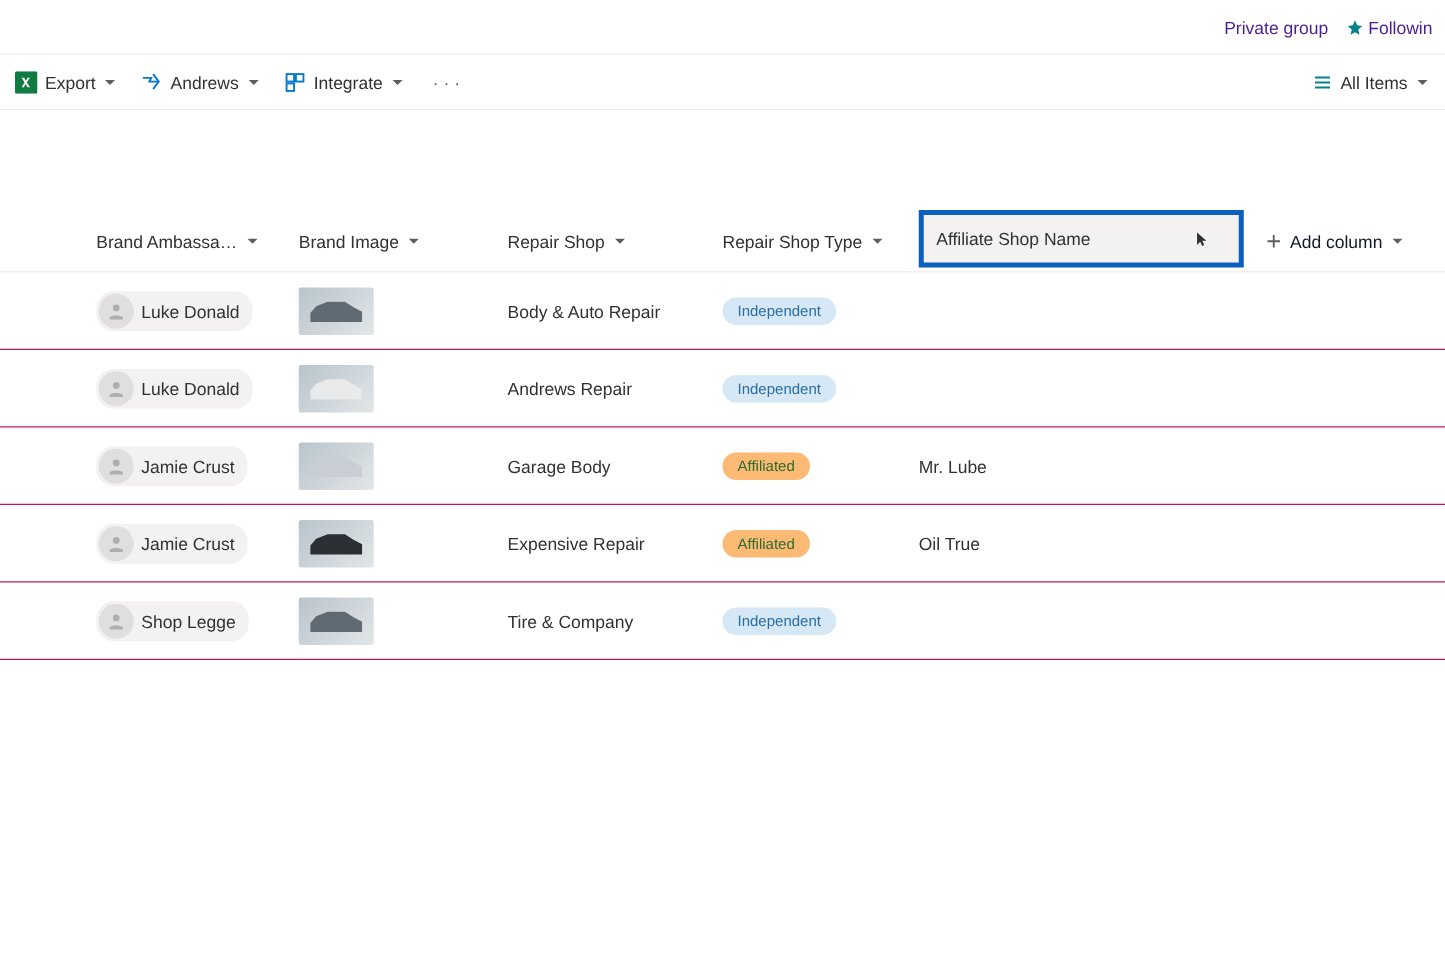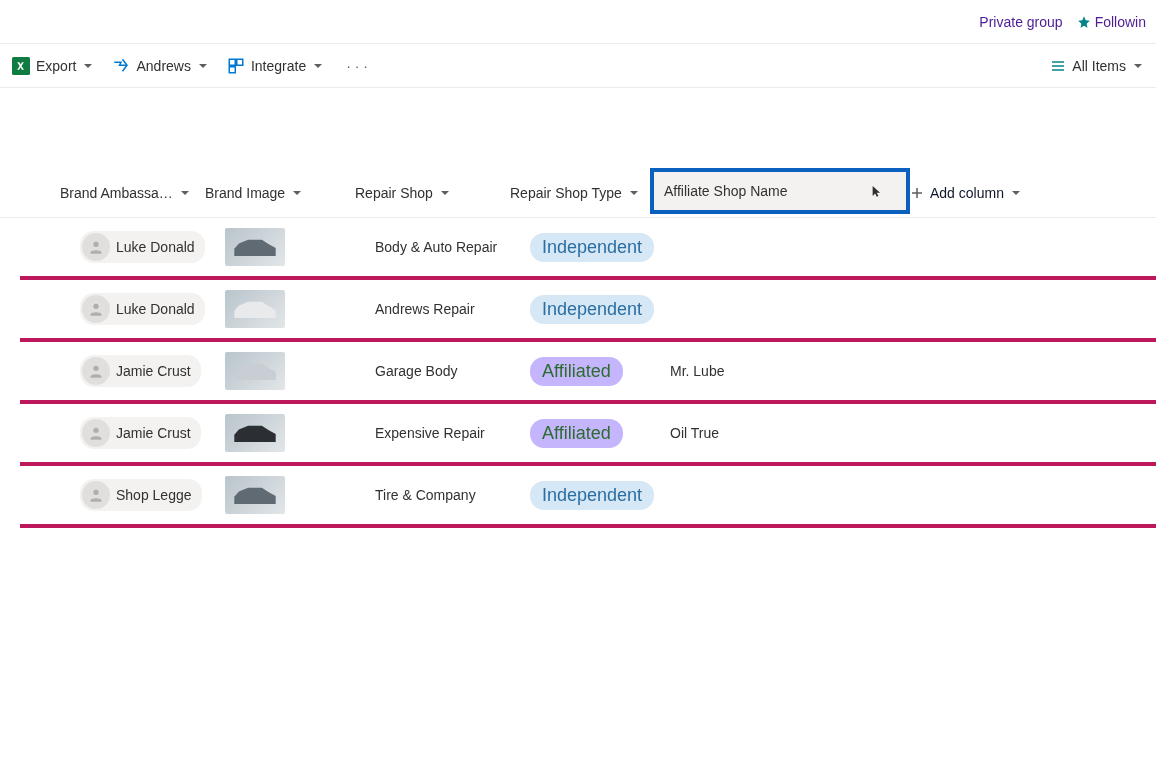--- a/index.html
+++ b/index.html
@@ -12,38 +12,38 @@
 
     .command-bar { height: 44px; border-bottom: 1px solid #edebe9; display: flex; align-items: center; padding: 0 12px; gap: 18px; }
     .cmd { display: flex; align-items: center; gap: 6px; cursor: pointer; color: #323130; }
     .cmd .chev { color:#605e5c; }
     .spacer { flex: 1; }
     .more { color:#605e5c; cursor:pointer; padding:0 4px;}
     .view-selector { display:flex; align-items:center; gap:6px; cursor:pointer; color:#323130;}
     .view-icon{width:16px;height:16px;}
 
     .list-wrap { padding-top: 80px; }
-    .hdr-row, .data-row { display:grid; grid-template-columns: 60px 145px 150px 155px 140px 260px 160px; align-items:center; height:56px;}
+    .hdr-row, .data-row { display:grid; grid-template-columns: 60px 145px 150px 155px 140px 260px 160px; align-items:center; height:56px;gap:17px;}
     .hdr-row { height:50px; border-bottom:1px solid #edebe9; font-weight:400; color:#323130;}
-    .data-row { border-bottom: 4px solid #be185d; height:62px;margin-left:20px;}
+    .data-row { border-bottom: 1px solid #be185d; height:62px;}
     .col { display:flex; align-items:center; gap:6px; }
     .col-hdr { cursor:pointer; color:#323130; }
     .chev { width:12px; height:12px; }
     .avatar { width:28px; height:28px; border-radius:50%; background:#e1dfdd; display:inline-flex; align-items:center; justify-content:center; }
     .avatar svg{fill:#b0aead;}
     .person-chip { display:inline-flex; align-items:center; gap:6px; background:#f3f2f1; border-radius:14px; padding:2px 10px 2px 2px; color:#323130;}
     .thumb { width:60px; height:38px; border-radius:2px; background:linear-gradient(135deg,#b9c4cc,#e2e6e8); display:inline-flex; align-items:center; justify-content:center; overflow:hidden;}
     .car-shape{width:46px;height:18px;position:relative;}
     .car-shape::before{content:"";position:absolute;inset:0;background:#5f6a73;clip-path:polygon(5% 60%, 15% 30%, 35% 10%, 65% 10%, 80% 35%, 95% 55%, 95% 100%, 5% 100%);border-radius:2px;}
     .car-silver::before{background:#c8ced4;}
     .car-dark::before{background:#2b2f33;}
     .car-white::before{background:#e8eaec;}
-    .pill { display:inline-block; padding:4px 12px; border-radius:14px; font-size:18px; }
+    .pill { display:inline-block; padding:4px 12px; border-radius:14px; font-size:12px; }
     .pill-indep { background:#d6e8f6; color:#2b6ea2; }
-    .pill-aff { background:#c4b5fd; color:#2e6b2e; }
+    .pill-aff { background:#fdba74; color:#2e6b2e; }
 
     .editing-hdr { border:4px solid #0b5fbf; background:#f3f2f1; height:46px; display:flex; align-items:center; padding:0 10px; margin-top:-4px;}
     .editing-hdr input{ border:none; background:transparent; font-size:14px; color:#323130; width:100%; outline:none; }
     .cursor-icon{position:relative; left:-12px;}
 
     .addcol{color:#0f172a; display:flex; align-items:center; gap:6px; cursor:pointer;}
     .plus{width:14px;height:14px;}
   </style>
 </head>
 <body>

